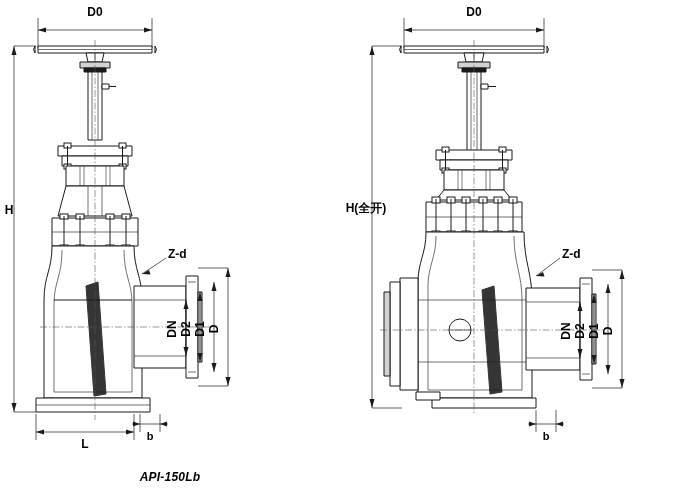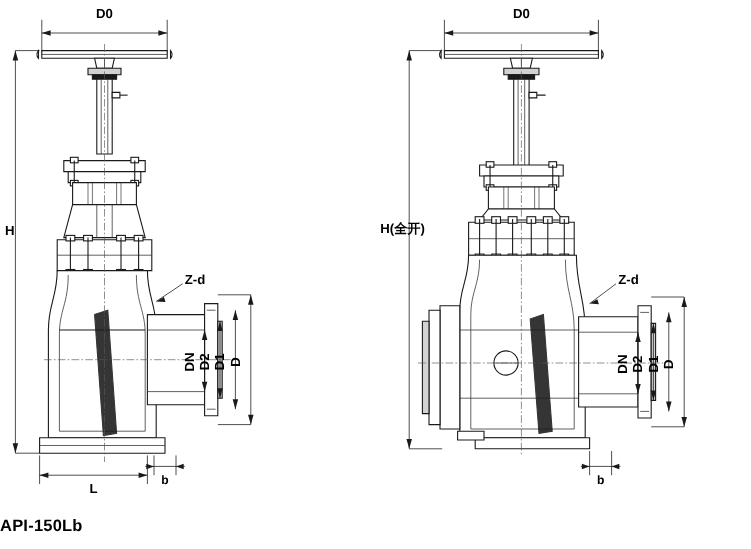--- a/index.html
+++ b/index.html
@@ -24,25 +24,26 @@
     position: absolute;
     top: 0;
     height: 499px;
   }
   #panel-left { left: 0; width: 340px; }
   #panel-right { left: 340px; width: 343px; }
 
   .caption {
     position: absolute;
     width: 100%;
-    text-align: left;
-    font-size: 15px;
+    text-align: center;
+    font-size: 12px;
     font-weight: bold;
     letter-spacing: 0.2px;
     white-space: nowrap;
+    font-style: italic;
   }
   #caption-left { top: 470px; left: 0; }
   #caption-right { top: 470px; left: 0; }
 
   svg { display: block; }
 
   .ln {
     stroke: #1a1a1a;
     stroke-width: 1;
     fill: none;

